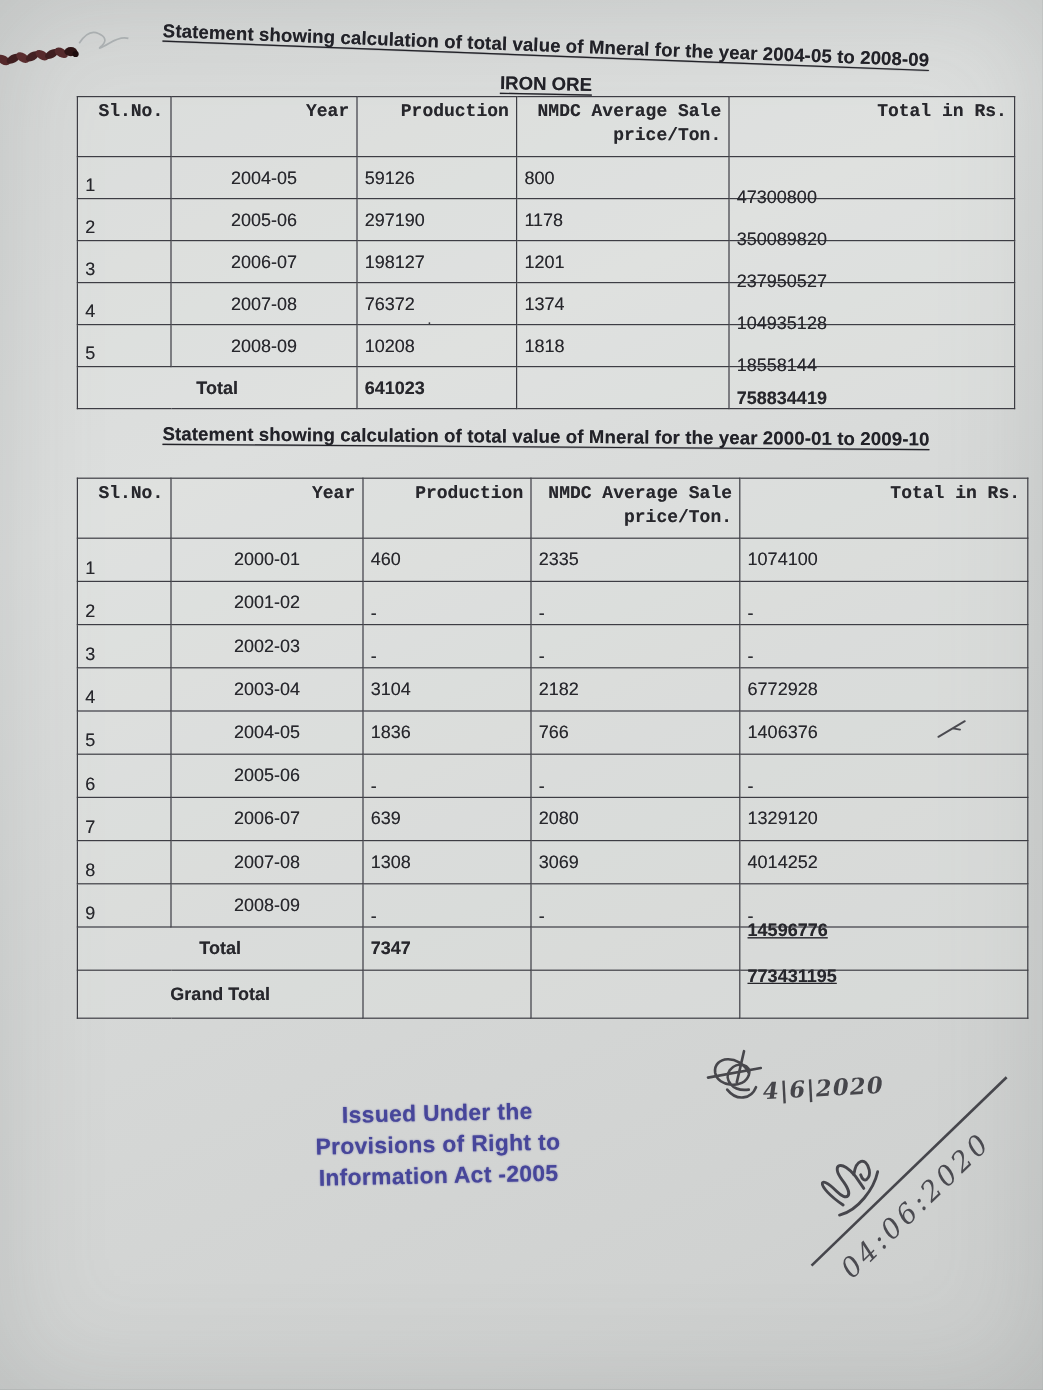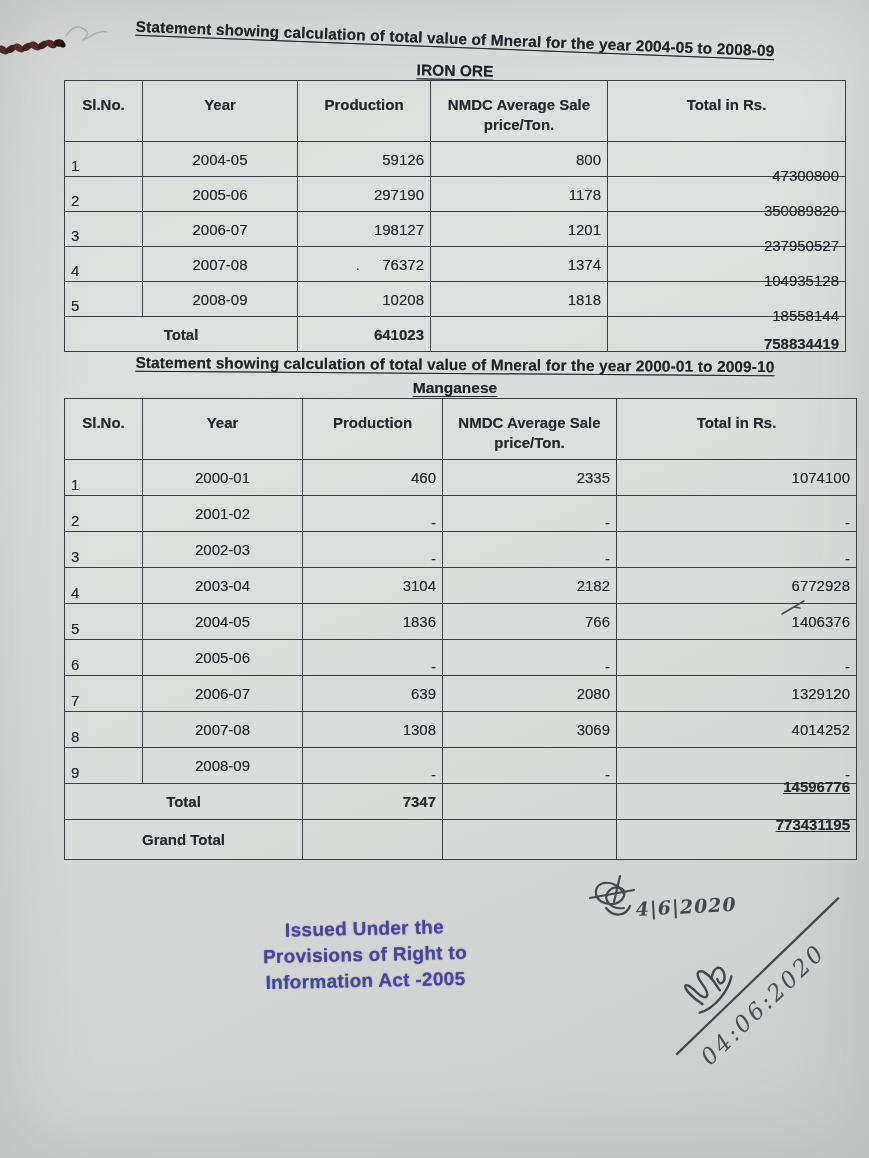--- a/index.html
+++ b/index.html
@@ -27,28 +27,28 @@
     background:rgba(226,228,227,.35);
   }
   #iron-ore-table{left:64px;top:80px;}
   #manganese-table{left:64px;top:398px;}
   table.doc th,table.doc td{
     border:1.4px solid #3d3d44;font-size:15px;padding:2px 6px;
     color:#27272c;text-shadow:0 0 .4px rgba(35,35,45,.5);
     overflow:visible;white-space:nowrap;
   }
   table.doc th{
-    font-weight:bold;text-align:center;vertical-align:top;
-    height:44px;white-space:normal;line-height:1.35;padding-top:14px;
+    font-weight:bold;text-align:right;vertical-align:top;
+    height:44px;white-space:normal;line-height:1.35;padding-top:3px;font-family:Liberation Mono, monospace;
   }
   #iron-ore-table td{height:30px;}
   #manganese-table td{height:31px;}
   td.sl{text-align:left;vertical-align:bottom;}
   td.yr{text-align:center;vertical-align:middle;}
-  td.num{text-align:right;vertical-align:middle;}
+  td.num{vertical-align:middle;}
   td.price{padding-right:12px;border-radius:13px;}
   .sd{display:inline-block;transform:translateY(16px);}   
   .sd2{display:inline-block;transform:translateY(9px);}
   .su2{display:inline-block;transform:translateY(-15px);text-decoration:underline;} 
   .dsh{display:inline-block;transform:translateY(9px);}
   tr.total-row td{font-weight:bold;}
   td.lbl{text-align:center;font-weight:bold;vertical-align:middle;}
   
   .stamp{
     position:absolute;left:205px;top:916px;width:320px;text-align:center;
@@ -149,21 +149,20 @@
         <td class="num">641023</td>
         <td></td>
         <td class="num"><span class="sd2">758834419</span></td>
         </tr>
       </tbody>
     </table>
 
   <span class="stray-dot">.</span>
 
   <div class="title" id="title-2">Statement showing calculation of total value of Mneral for the year 2000-01 to 2009-10</div>
-  <div class="subtitle" id="subtitle-2">Manganese</div>
 
   <table class="doc" id="manganese-table">
       <colgroup>
         <col style="width:78px">
         <col style="width:160px">
         <col style="width:140px">
         <col style="width:174px">
         <col style="width:240px">
       </colgroup>
       <thead>

